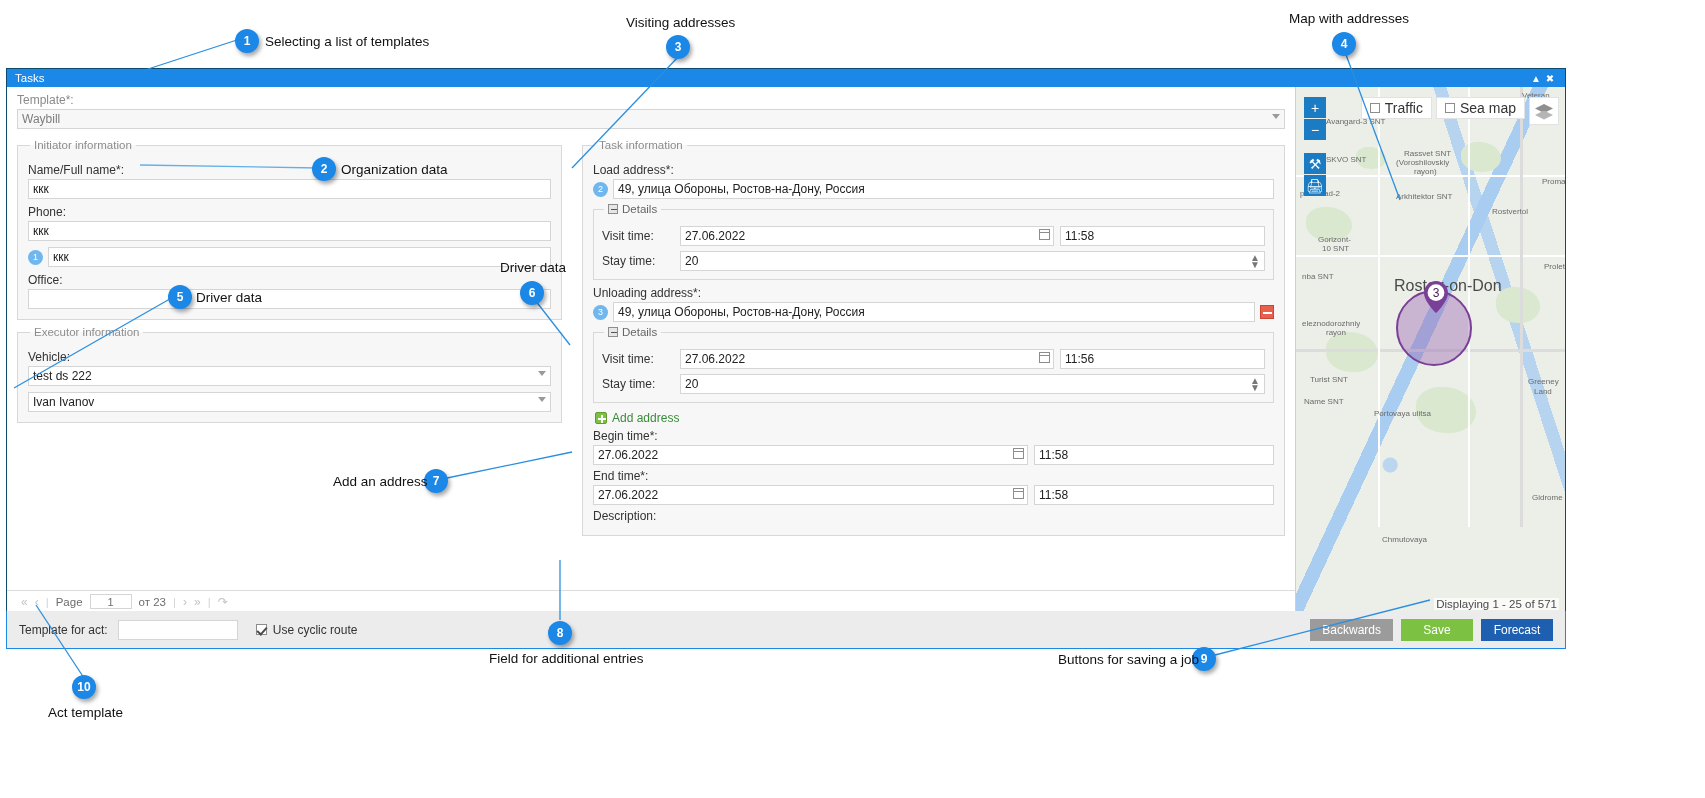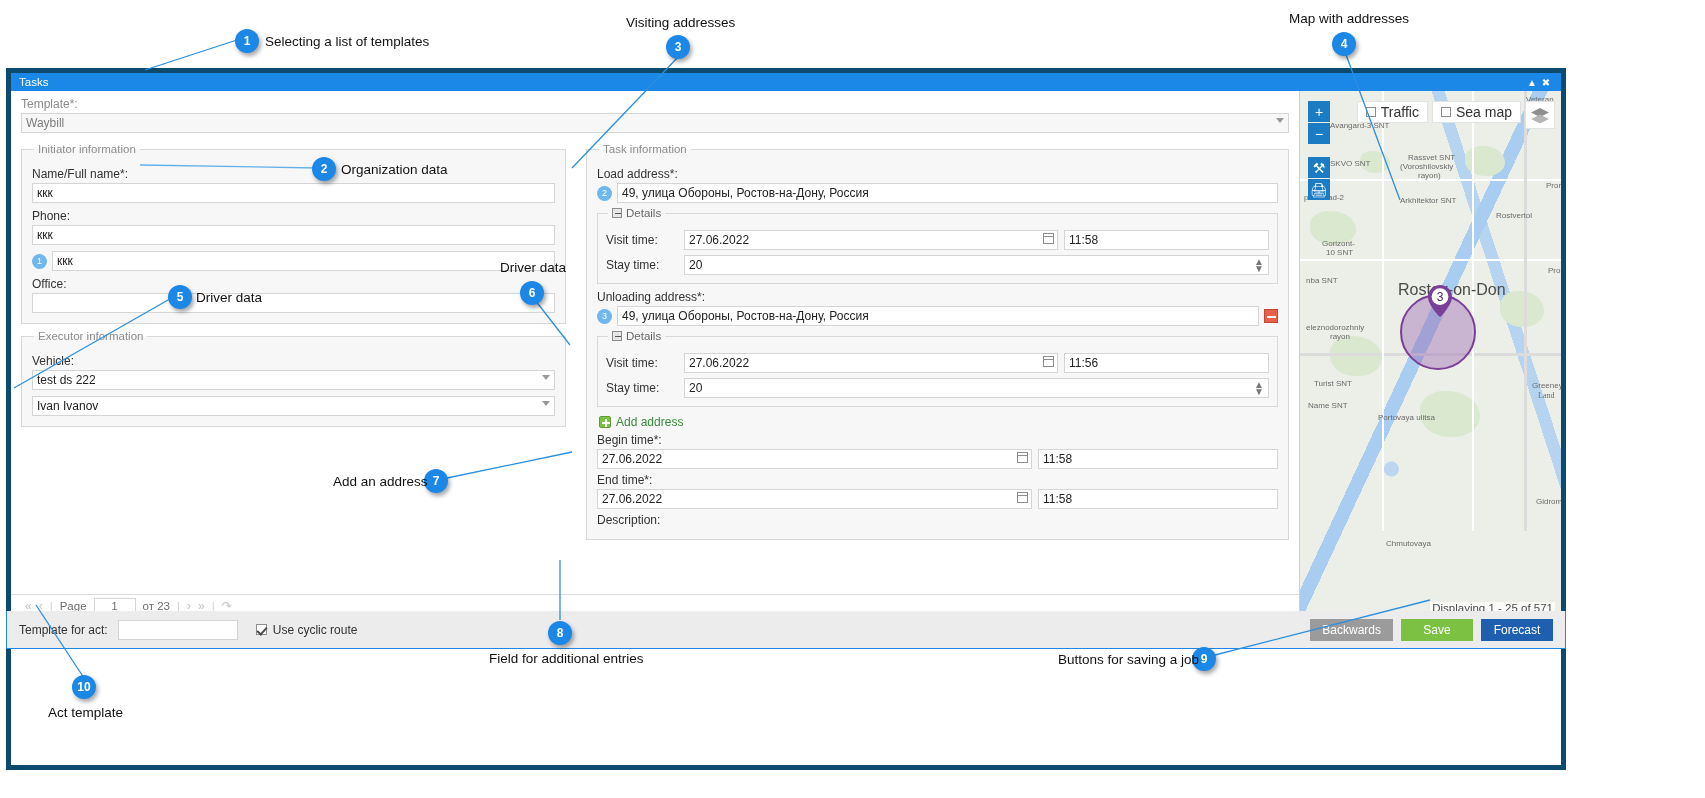--- a/index.html
+++ b/index.html
@@ -22,22 +22,22 @@
     box-shadow:2px 3px 4px rgba(0,0,0,.35);
     pointer-events:auto;
   }
   .anno-text {
     position:absolute; font-size:13.5px; color:#111;
     white-space:nowrap; pointer-events:auto;
   }
 
   
   .window {
-    position:absolute; left:6px; top:68px; width:1560px; height:702px;
-    border:5px solid #0c4a6e; background:#fff;
+    position:absolute; left:6px; top:68px; width:1560px; height:543px;
+    border:1px solid #0c4a6e; background:#fff;
   }
   .titlebar {
     height:18px; background:#1b87e6; color:#fff;
     display:flex; align-items:center; padding:0 8px;
     font-size:11.5px;
   }
   .titlebar .t-title { flex:1; }
   .titlebar .t-btn { width:14px; text-align:center; font-size:10px; cursor:pointer; color:#fff; }
 
   .win-body { display:flex; height:525px; }
@@ -460,21 +460,21 @@
         <span class="map-lbl" style="left:8px;   top:310px;">Name SNT</span>
         <span class="map-lbl" style="left:150px; top:8px;">Tnid SNT</span>
         <span class="map-lbl" style="left:226px; top:4px;">Veteran</span>
         <span class="map-lbl" style="left:246px; top:90px;">Proma</span>
         <span class="map-lbl" style="left:248px; top:175px;">Prolet</span>
         <span class="map-lbl" style="left:236px; top:406px;">Gidrome</span>
         <span class="map-lbl" style="left:86px;  top:448px;">Chmutovaya</span>
         <span class="map-lbl" style="left:78px;  top:322px;">Portovaya ulitsa</span>
         <span class="map-lbl" style="left:4px;   top:102px;">podk bad-2</span>
         <span class="map-lbl" style="left:232px; top:290px;">Greeney</span>
-        <span class="map-lbl" style="left:238px; top:300px;font-family:Liberation Serif, serif;">Land</span>
+        <span class="map-lbl" style="left:238px; top:300px;">Land</span>
 
         <span class="map-city" style="left:98px; top:190px;">Rostov-on-Don</span>
 
         <div class="cluster" style="left:100px; top:203px;"></div>
         <svg class="pin" style="left:126px; top:193px;" viewBox="0 0 28 34">
           <path d="M14 1C7.4 1 2 6.3 2 12.9 2 21.4 14 33 14 33S26 21.4 26 12.9C26 6.3 20.6 1 14 1z" fill="#7a3f96"></path>
           <circle cx="14" cy="12.6" r="8.4" fill="#fff"></circle>
           <text x="14" y="17" font-size="12" text-anchor="middle" fill="#4a2060" font-family="Liberation Sans, sans-serif">3</text>
         </svg>
 

